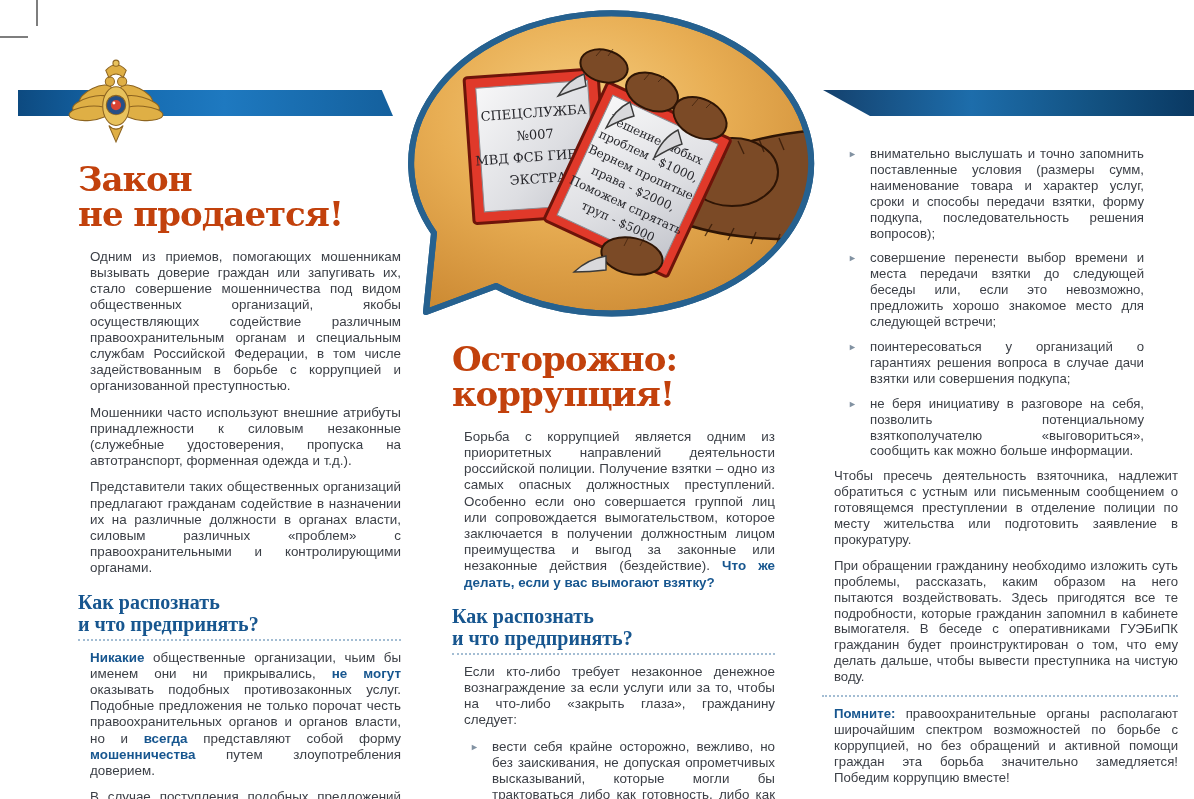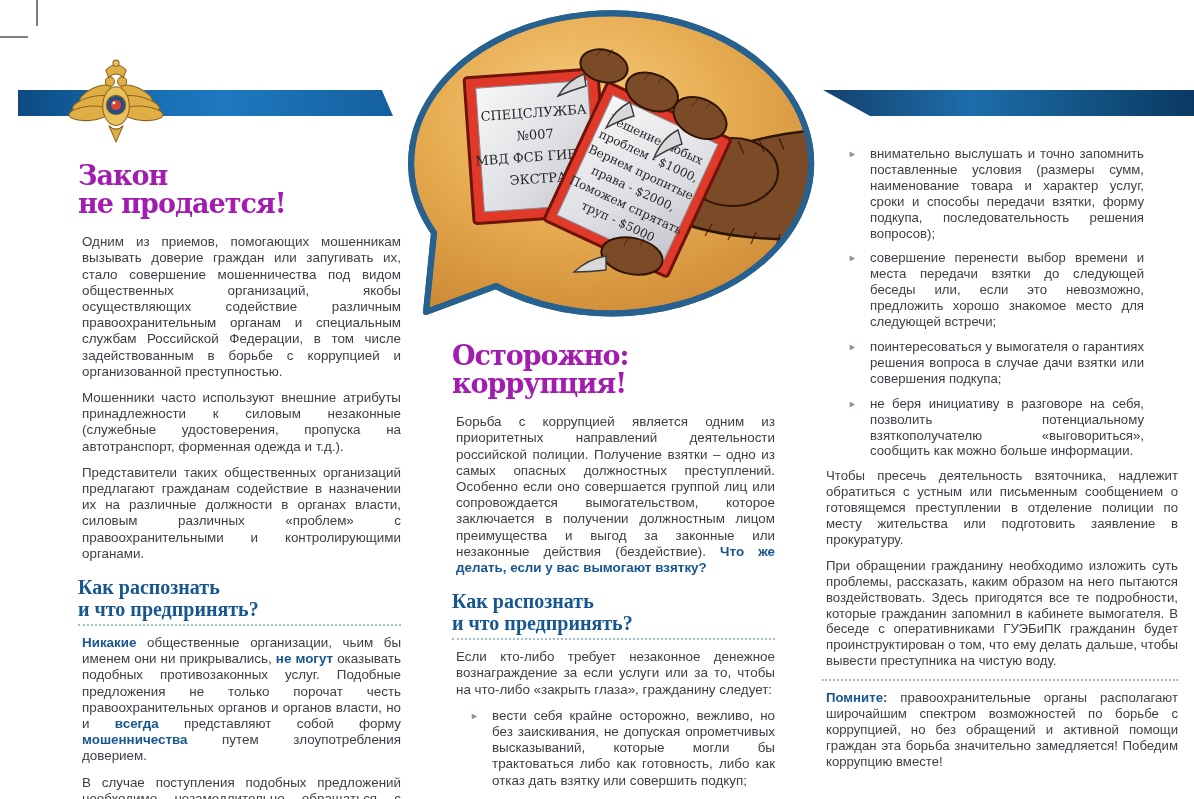--- a/index.html
+++ b/index.html
@@ -19,30 +19,30 @@
     background:linear-gradient(90deg,#14416d 0%,#1d6dab 40%,#12507f 75%,#0a3963 100%);
     clip-path:polygon(0 0,100% 0,100% 100%,47px 100%);}
   .emblem{position:absolute;left:64px;top:54px;width:104px;height:94px;}
   
   .col{position:absolute;}
   .col1{left:78px;top:162px;width:323px;}
   .col2{left:452px;top:342px;width:323px;}
   .col3{left:822px;top:146px;width:356px;font-size:13.2px;line-height:15.9px;}
   .big-title{
     font-family:"DejaVu Serif","Liberation Serif",serif;font-weight:700;
-    font-size:27px;line-height:1.04;color:#a21caf;letter-spacing:-1px;
+    font-size:34px;line-height:1.04;color:#c2410c;letter-spacing:-1px;
     white-space:pre-line;margin:0 0 16px 0;
   }
   .h-blue{
     font-family:"Liberation Serif","DejaVu Serif",serif;font-weight:700;
     font-size:20px;line-height:1.1;color:#17568f;white-space:pre-line;
     margin:14px 0 4px 0;
   }
   .dotted{border-top:2px dotted #a3bdd3;height:0;margin:2px 0 9px 0;}
-  .bodytext p{margin:0 0 10px 4px;text-align:justify;}
+  .bodytext p{margin:0 0 10px 12px;text-align:justify;}
   .b{font-weight:700;color:#17568f;}
   ul.bullets{list-style:none;margin:4px 0 0 18px;padding:0;}
   .col3 ul.bullets{margin:0 34px 2px 26px;}
   ul.bullets li{position:relative;padding-left:22px;margin:0 0 11px 0;text-align:justify;}
   .col3 ul.bullets li{margin-bottom:9px;}
   .arrow{position:absolute;left:0;top:2px;font-size:9px;color:#8292a2;line-height:12px;}
   .bubble-wrap{position:absolute;left:400px;top:4px;width:418px;height:330px;}
 </style>
 </head>
 <body>
@@ -185,21 +185,21 @@
       <li>
         <span class="arrow">►</span>
         <span>внимательно выслушать и точно запомнить поставленные условия (размеры сумм, наименование товара и характер услуг, сроки и способы передачи взятки, форму подкупа, последовательность решения вопросов);</span>
       </li>
       <li>
         <span class="arrow">►</span>
         <span>совершение перенести выбор времени и места передачи взятки до следующей беседы или, если это невозможно, предложить хорошо знакомое место для следующей встречи;</span>
       </li>
       <li>
         <span class="arrow">►</span>
-        <span>поинтересоваться у вымогателя о гарантиях решения вопроса в случае дачи взятки или совершения подкупа;</span>
+        <span>поинтересоваться у организаций о гарантиях решения вопроса в случае дачи взятки или совершения подкупа;</span>
       </li>
       <li>
         <span class="arrow">►</span>
         <span>не беря инициативу в разговоре на себя, позволить потенциальному взяткополучателю «выговориться», сообщить как можно больше информации.</span>
       </li>
     </ul>
     <p>Чтобы пресечь деятельность взяточника, надлежит обратиться с устным или письменным сообщением о готовящемся преступлении в отделение полиции по месту жительства или подготовить заявление в прокуратуру.</p>
     <p>При обращении гражданину необходимо изложить суть проблемы, рассказать, каким образом на него пытаются воздействовать. Здесь пригодятся все те подробности, которые гражданин запомнил в кабинете вымогателя. В беседе с оперативниками ГУЭБиПК гражданин будет проинструктирован о том, что ему делать дальше, чтобы вывести преступника на чистую воду.</p>
     <div class="dotted"></div>
     <p><span class="b">Помните: </span><span>правоохранительные органы располагают широчайшим спектром возможностей по борьбе с коррупцией, но без обращений и активной помощи граждан эта борьба значительно замедляется! Победим коррупцию вместе!</span></p>

